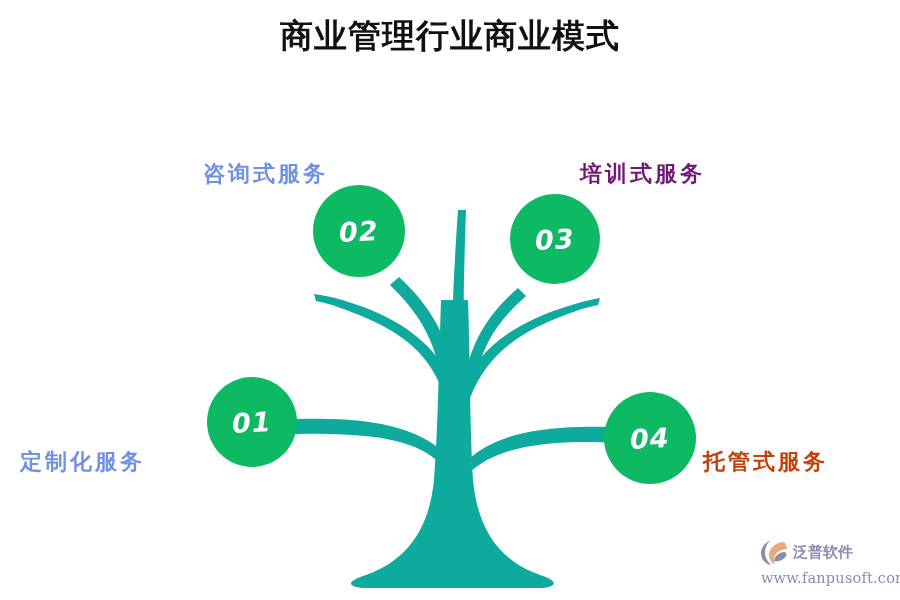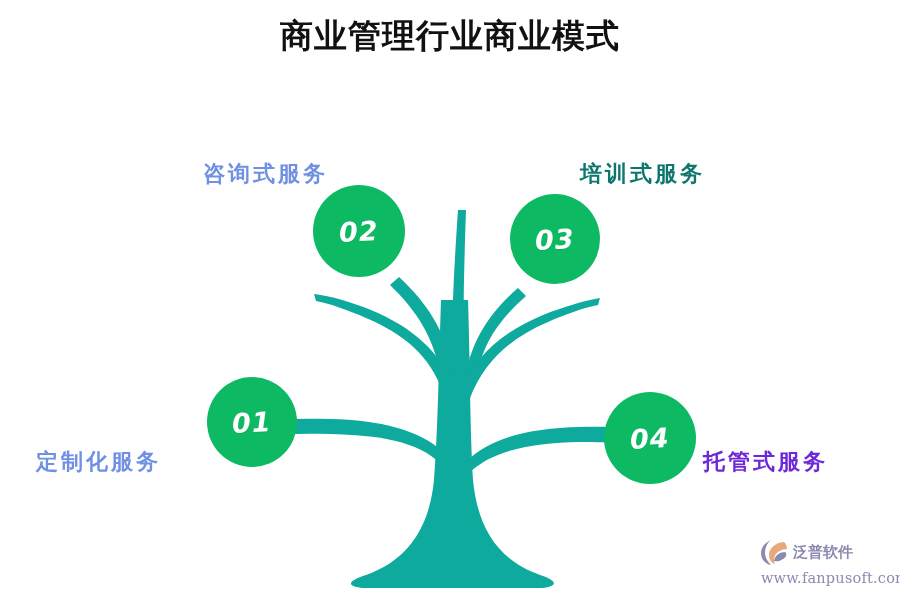--- a/index.html
+++ b/index.html
@@ -69,21 +69,21 @@
   
   .node-label {
     position: absolute;
     font-family: "DejaVu Serif", "Liberation Serif", serif;
     font-weight: bold;
     font-size: 22px;
     letter-spacing: 3px;
     white-space: nowrap;
     margin-top: 24px;
   }
-  #label-01 { left: 36px;  top: 423px; }
+  #label-01 { left: 20px;  top: 423px; }
   #label-02 { left: 203px; top: 135px; }
   #label-03 { left: 580px; top: 135px; }
   #label-04 { left: 703px; top: 423px; }
 
   
   #brand-logo {
     position: absolute;
     left: 760px;
     top: 536px;
     width: 132px;
@@ -194,26 +194,26 @@
   <div class="node-label" id="label-01" style="color:#6f90e3;">定制化服务</div>
 
   <div class="node" id="node-02" style="background:#0dba63;">
     <span class="node-number">02</span>
   </div>
   <div class="node-label" id="label-02" style="color:#6f90e3;">咨询式服务</div>
 
   <div class="node" id="node-03" style="background:#0dba63;">
     <span class="node-number">03</span>
   </div>
-  <div class="node-label" id="label-03" style="color:#0f766e;">培训式服务</div>
+  <div class="node-label" id="label-03" style="color:#701a75;">培训式服务</div>
 
   <div class="node" id="node-04" style="background:#0dba63;">
     <span class="node-number">04</span>
   </div>
-  <div class="node-label" id="label-04" style="color:#6d28d9;">托管式服务</div>
+  <div class="node-label" id="label-04" style="color:#c2410c;">托管式服务</div>
 
   <div id="brand-logo">
     <div id="brand-row">
       <svg id="brand-mark" viewBox="0 0 30 28" xmlns="http://www.w3.org/2000/svg">
         <path d="M11,2 C4,5 1,10 1,15 C1,21 5,26 11,27 C7,23 5,19 5,15 C5,10 7,5 11,2 Z" fill="#8d8ab0"></path>
         <path d="M24,4 C14,5 9,11 9,17 C9,21 11,25 15,26 C13,22 14,17 18,14 C21,12 24,11 27,11 C27,8 26,6 24,4 Z" fill="#e8a87c"></path>
         <path d="M25,14 C20,14 15,17 14,23 C18,24 24,22 26,18 C26.8,16.6 26.2,14.8 25,14 Z" fill="#8d8ab0"></path>
       </svg>
       <span id="brand-name">泛普软件</span>
     </div>

